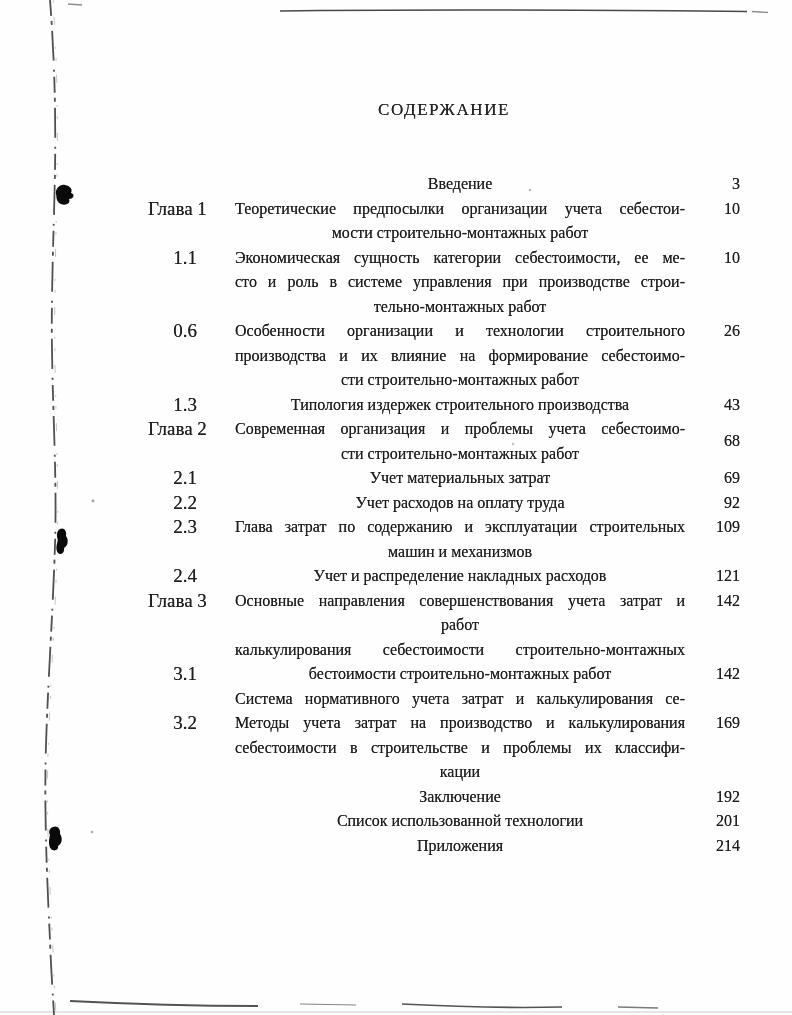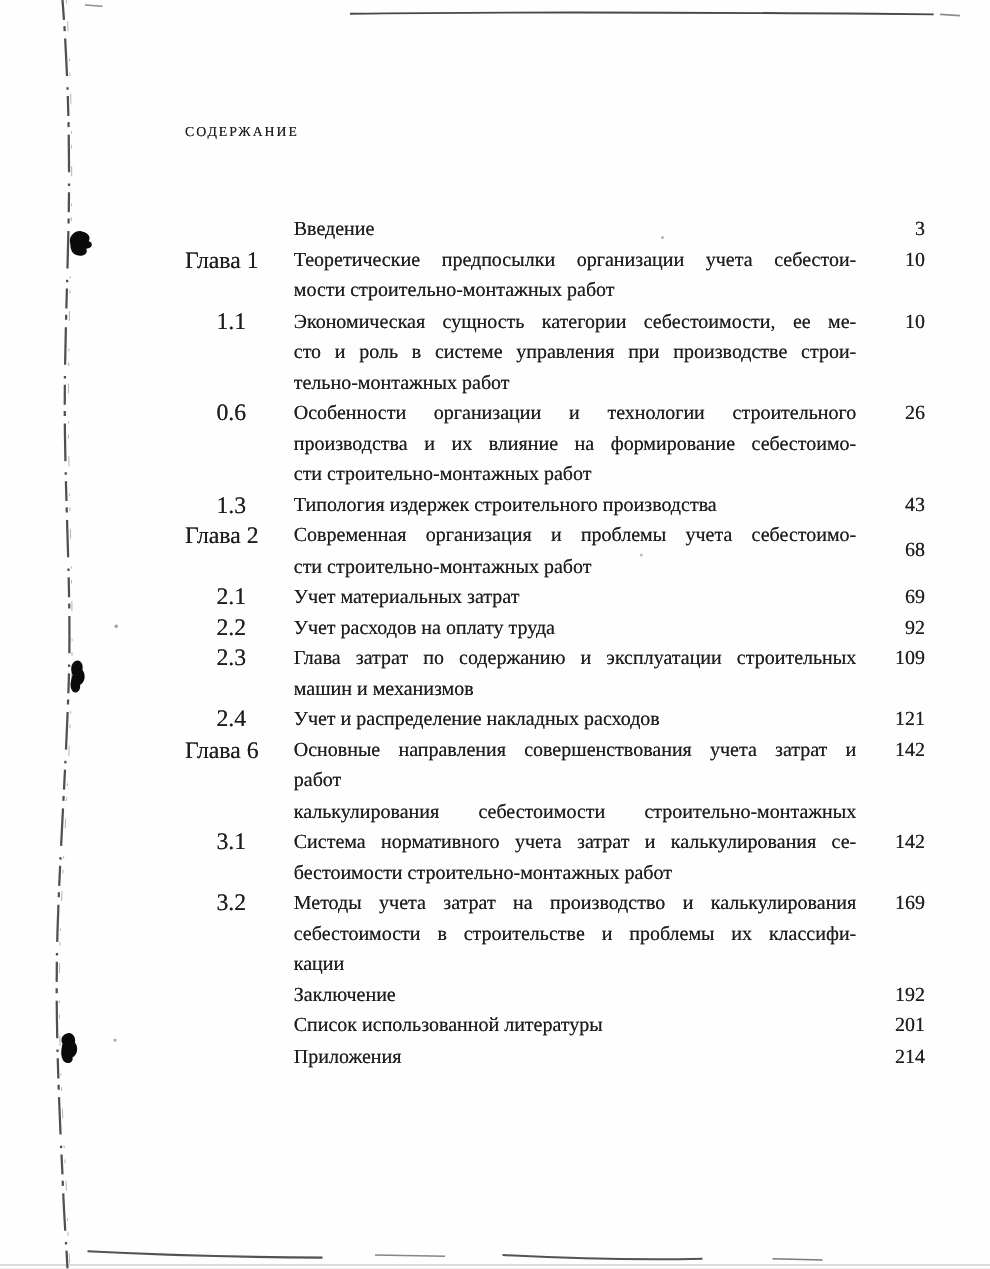--- a/index.html
+++ b/index.html
@@ -5,32 +5,32 @@
   html,body { margin:0; padding:0; background:#e8e8e8; }
   .page {
     position:relative; width:792px; height:1015px; margin:0 auto;
     background:#fefefe; overflow:hidden;
     font-family:"Liberation Serif","DejaVu Serif",serif;
     color:#1e1e1e;
   }
   .page * { text-shadow:0 0 0.5px rgba(25,25,25,0.8); }
   .doc-title {
     position:absolute; left:148px; top:100px; width:592px; margin:0;
-    font-size:11px; font-weight:normal;
+    text-align:center; font-size:17px; font-weight:normal;
     letter-spacing:1.6px; color:#222;
   }
   .toc { position:absolute; left:148px; top:172px; width:592px; }
   .row { position:relative; }
   .label {
     position:absolute; left:0; top:0; width:74px;
     line-height:24.5px; font-size:19px; white-space:nowrap;
   }
   .label.section { text-align:center; }
   .titlecell { margin-left:87px; width:450px; }
-  .line { line-height:24.5px; font-size:16px; }
+  .line { line-height:24.5px; font-size:16px;text-align:center; }
   .line.just { text-align:justify; text-align-last:justify; }
   .page-num {
     position:absolute; right:0; top:0; width:56px; text-align:right;
     line-height:24.5px; font-size:16px;
   }
   .page-num.drop { top:12px; }
   .artifacts { position:absolute; left:0; top:0; pointer-events:none; }
 </style>
 </head>
 <body>
@@ -110,54 +110,54 @@
         <span class="page-num">109</span>
       </div>
       <div class="row">
         <span class="label section">2.4</span>
         <div class="titlecell">
           <div class="line">Учет и распределение накладных расходов</div>
         </div>
         <span class="page-num">121</span>
       </div>
       <div class="row">
-        <span class="label chapter">Глава 6</span>
+        <span class="label chapter">Глава 3</span>
         <div class="titlecell">
           <div class="line just">Основные направления совершенствования учета затрат и</div>
           <div class="line">работ</div>
           <div class="line just">калькулирования себестоимости строительно-монтажных</div>
         </div>
         <span class="page-num">142</span>
       </div>
       <div class="row">
         <span class="label section">3.1</span>
         <div class="titlecell">
+          <div class="line">бестоимости строительно-монтажных работ</div>
           <div class="line just">Система нормативного учета затрат и калькулирования се-</div>
-          <div class="line">бестоимости строительно-монтажных работ</div>
         </div>
         <span class="page-num">142</span>
       </div>
       <div class="row">
         <span class="label section">3.2</span>
         <div class="titlecell">
           <div class="line just">Методы учета затрат на производство и калькулирования</div>
           <div class="line just">себестоимости в строительстве и проблемы их классифи-</div>
           <div class="line">кации</div>
         </div>
         <span class="page-num">169</span>
       </div>
       <div class="row">
         <div class="titlecell">
           <div class="line">Заключение</div>
         </div>
         <span class="page-num">192</span>
       </div>
       <div class="row">
         <div class="titlecell">
-          <div class="line">Список использованной литературы</div>
+          <div class="line">Список использованной технологии</div>
         </div>
         <span class="page-num">201</span>
       </div>
       <div class="row">
         <div class="titlecell">
           <div class="line">Приложения</div>
         </div>
         <span class="page-num">214</span>
       </div>
     </div>

